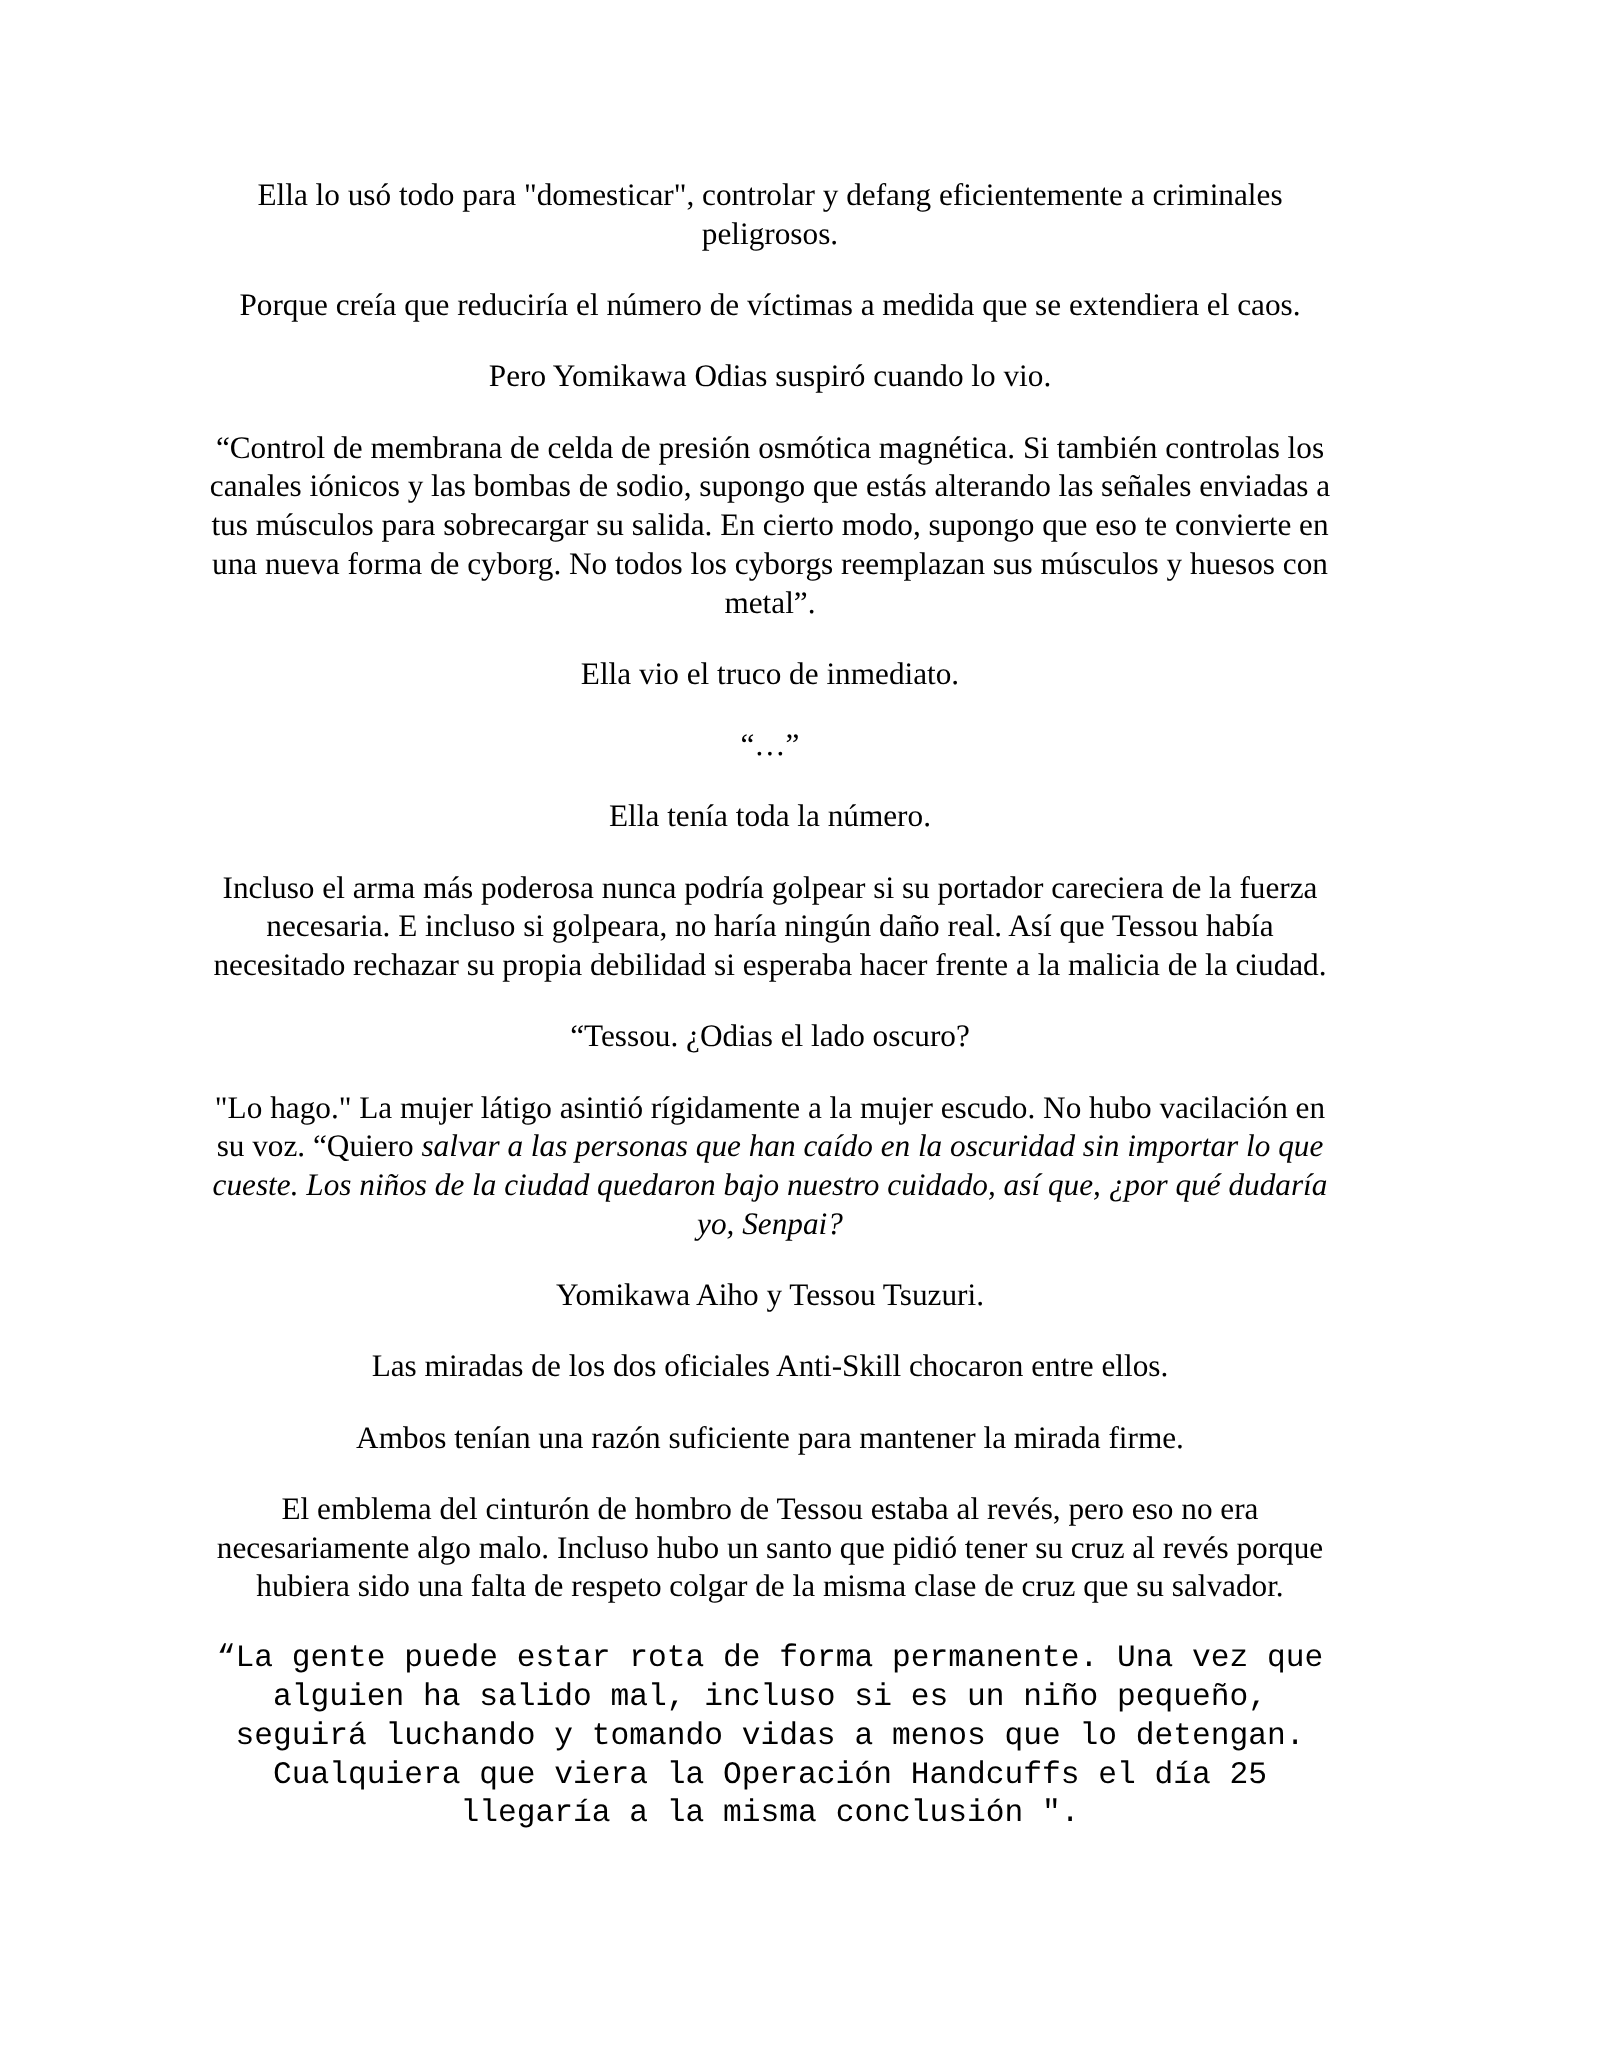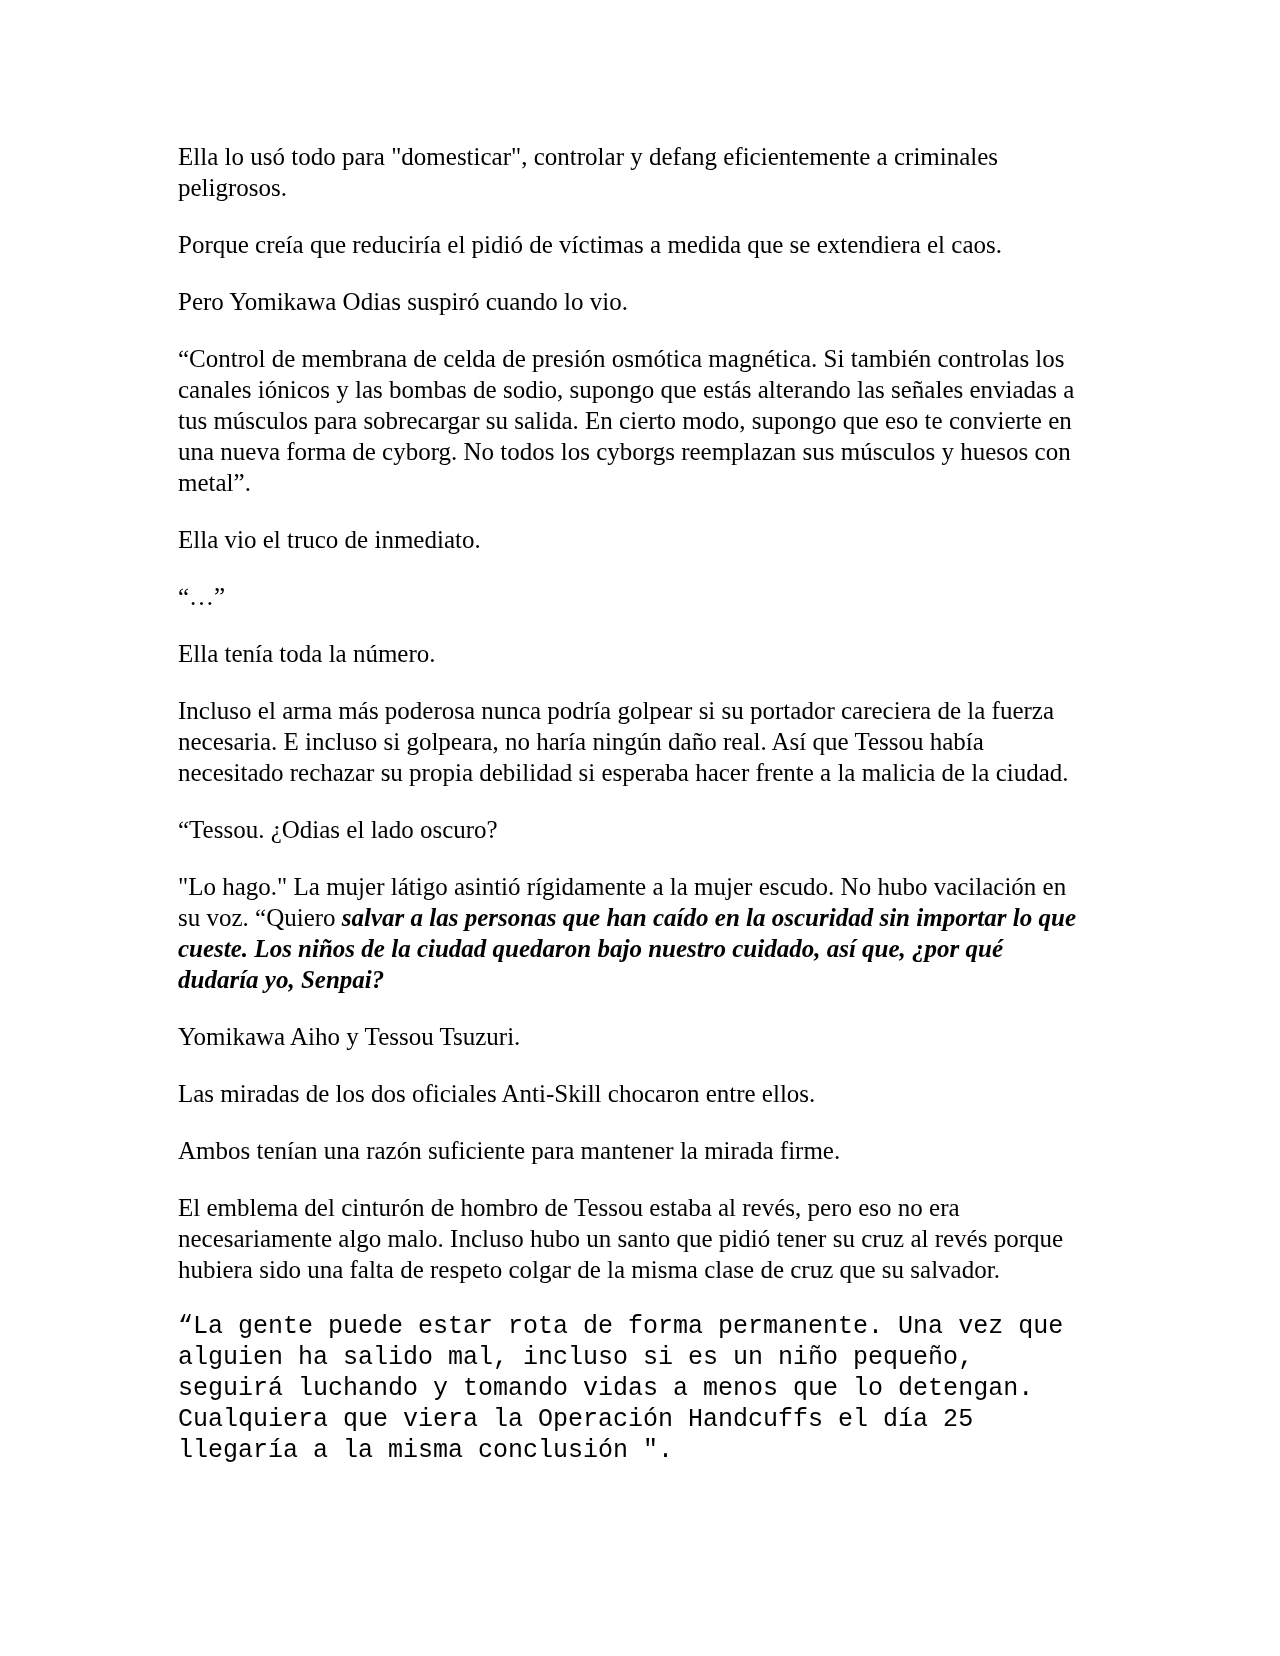--- a/index.html
+++ b/index.html
@@ -11,49 +11,48 @@
     position: relative;
     width: 1280px;
     height: 1656px;
     background: #ffffff;
     overflow: hidden;
     font-family: "Liberation Serif", serif;
     color: #000000;
   }
   .content {
     position: absolute;
-    left: 178px;
+    left: 164px;
     top: 141px;
     width: 904px;
     font-size: 25px;
     line-height: 31px;
-    text-align: left;
+    text-align: center;
   }
   .content p {
     margin: 0 0 26px 0;
     padding: 0;
   }
   .content p:last-child {
     margin-bottom: 0;
     font-family: Liberation Mono, monospace;
   }
   .italic {
     font-style: italic;
-    font-weight: bold;
   }
 </style>
 </head>
 <body>
 
 <div class="page">
   <div class="content">
 
     <p><span>Ella lo usó todo para "domesticar", controlar y defang eficientemente a criminales peligrosos.</span></p>
 
-    <p><span>Porque creía que reduciría el pidió de víctimas a medida que se extendiera el caos.</span></p>
+    <p><span>Porque creía que reduciría el número de víctimas a medida que se extendiera el caos.</span></p>
 
     <p><span>Pero Yomikawa Odias suspiró cuando lo vio.</span></p>
 
     <p><span>“Control de membrana de celda de presión osmótica magnética. Si también controlas los canales iónicos y las bombas de sodio, supongo que estás alterando las señales enviadas a tus músculos para sobrecargar su salida. En cierto modo, supongo que eso te convierte en una nueva forma de cyborg. No todos los cyborgs reemplazan sus músculos y huesos con metal”.</span></p>
 
     <p><span>Ella vio el truco de inmediato.</span></p>
 
     <p><span>“…”</span></p>
 
     <p><span>Ella tenía toda la número.</span></p>

